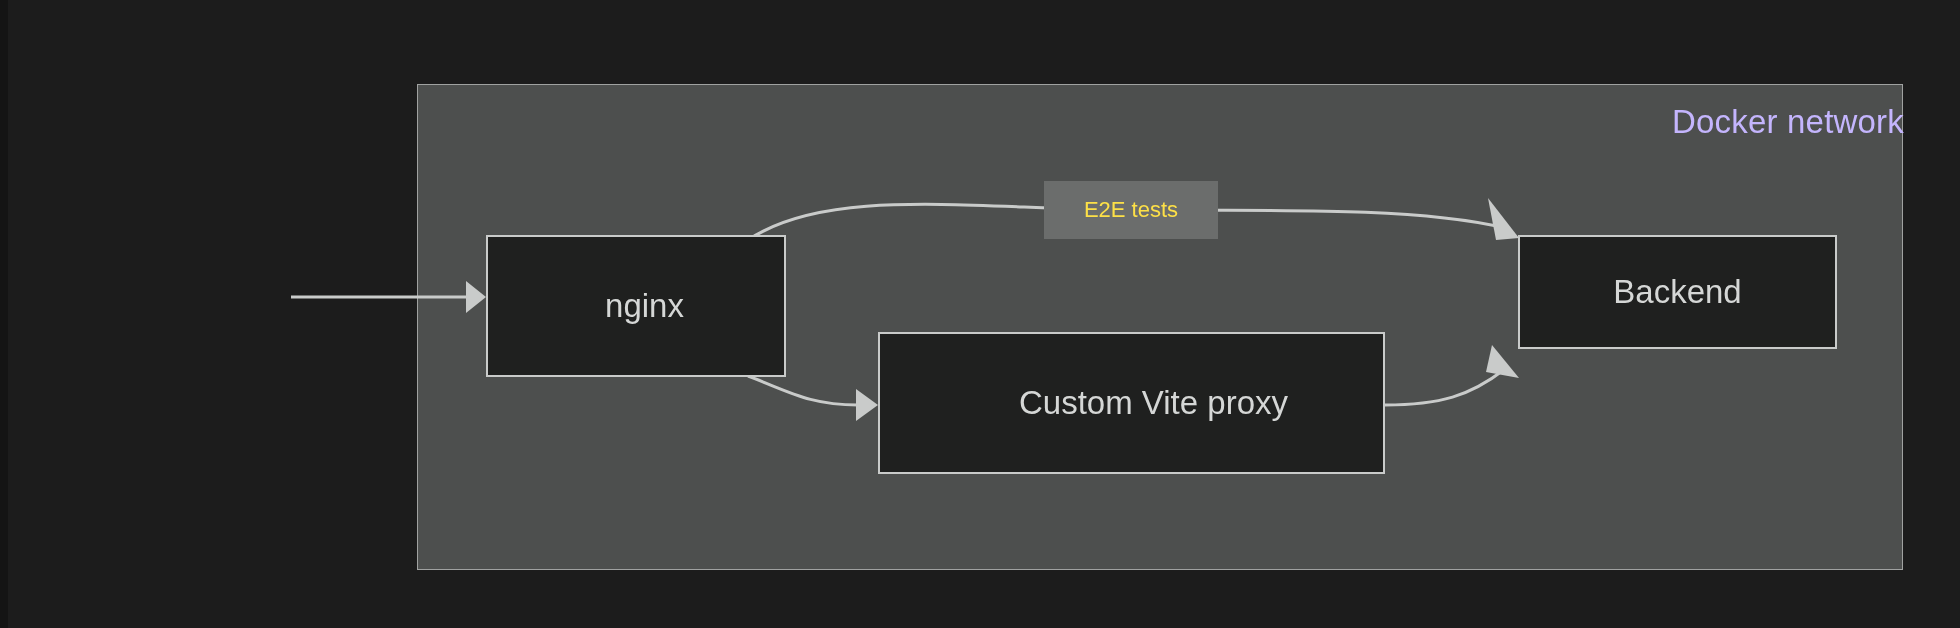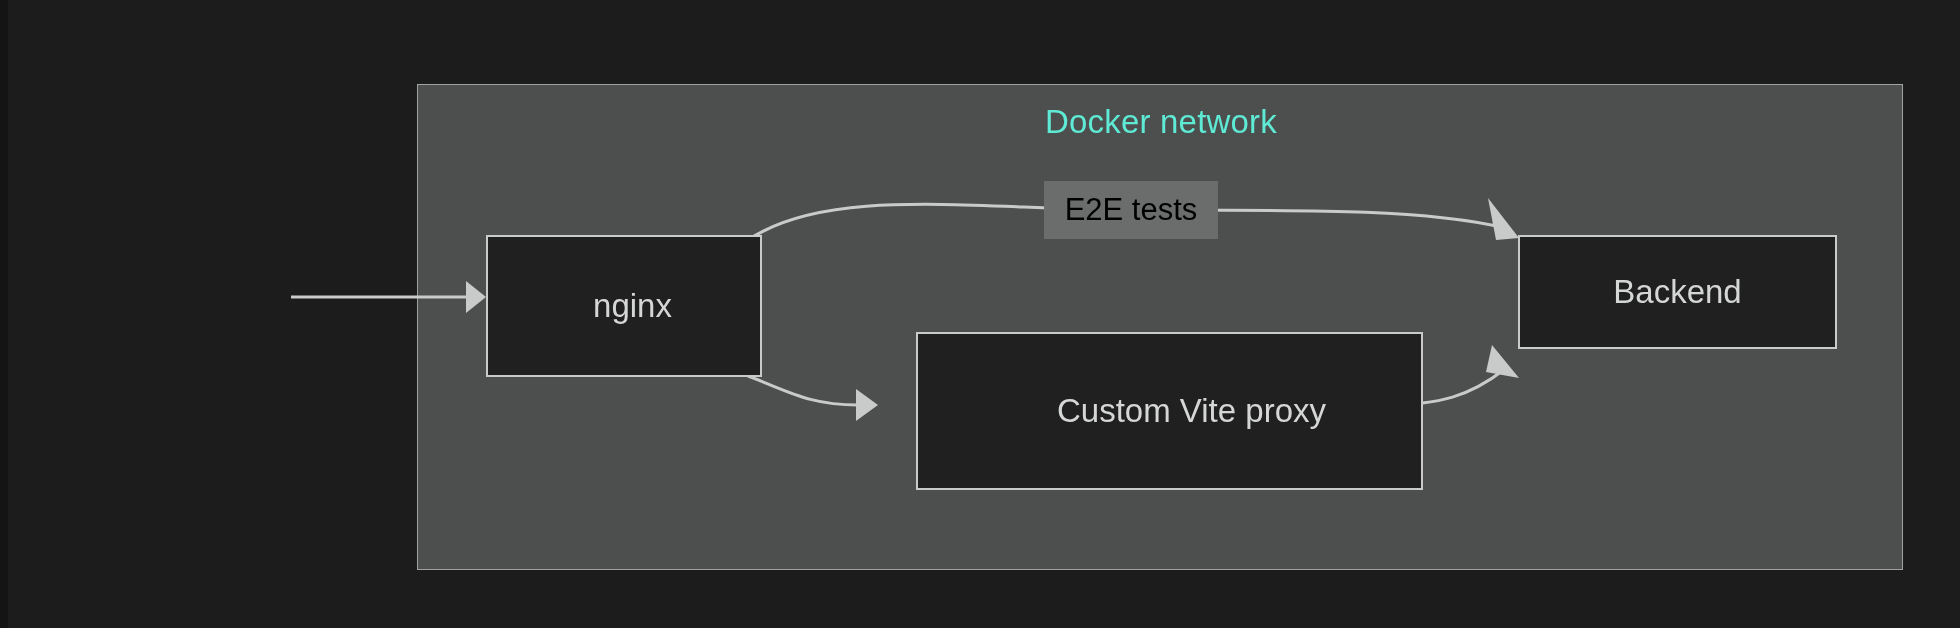--- a/index.html
+++ b/index.html
@@ -34,42 +34,42 @@
     height: 486px;
     background: #4d4f4e;
     border: 1px solid #a0a2a1;
     box-sizing: border-box;
   }
   #docker-network-title {
     position: absolute;
     left: 0;
     top: 18px;
     width: 1486px;
-    text-align: center;
-    color: #5eead4;
+    text-align: right;
+    color: #c4b5fd;
     font-size: 33px;
     letter-spacing: .2px;
     white-space: nowrap;
   }
 
   
   .node-box {
     position: absolute;
     background: #1f201f;
     border: 2px solid #c9cbca;
     box-sizing: border-box;
     display: flex;
     align-items: center;
     justify-content: center;
     color: #d5d7d6;
     font-size: 33px;
     white-space: nowrap;
   }
-  #node-nginx   { left: 486px;  top: 235px; width: 276px; height: 142px; padding-left: 17px; }
-  #node-vite    { left: 916px;  top: 332px; width: 507px; height: 158px; padding-left: 44px; }
+  #node-nginx   { left: 486px;  top: 235px; width: 300px; height: 142px; padding-left: 17px; }
+  #node-vite    { left: 878px;  top: 332px; width: 507px; height: 142px; padding-left: 44px; }
   #node-backend { left: 1518px; top: 235px; width: 319px; height: 114px; }
 
   
   #node-browser {
     position: absolute;
     left: 95px;
     top: 200px;
     width: 194px;
     height: 194px;
     border: 2px solid #c9cbca;
@@ -88,22 +88,22 @@
   #edge-label-e2e {
     position: absolute;
     left: 1044px;
     top: 181px;
     width: 174px;
     height: 58px;
     background: #6b6d6c;
     display: flex;
     align-items: center;
     justify-content: center;
-    color: #000000;
-    font-size: 31px;
+    color: #fde047;
+    font-size: 22px;
     white-space: nowrap;
   }
 
   
   #connectors {
     position: absolute;
     left: 0; top: 0;
     width: 1960px;
     height: 628px;
     pointer-events: none;

